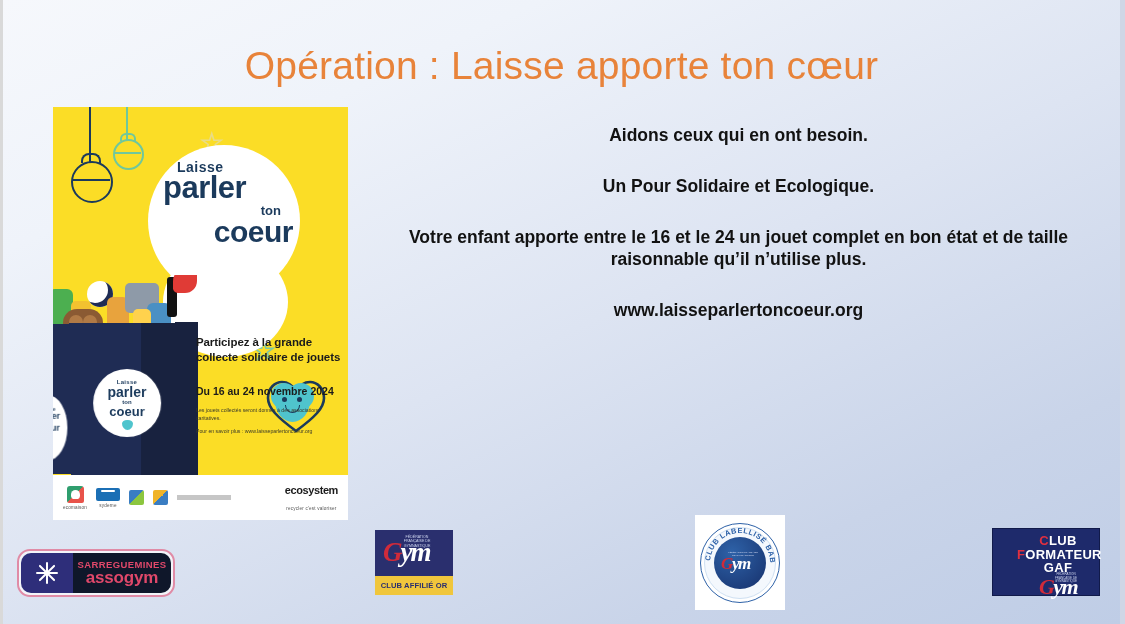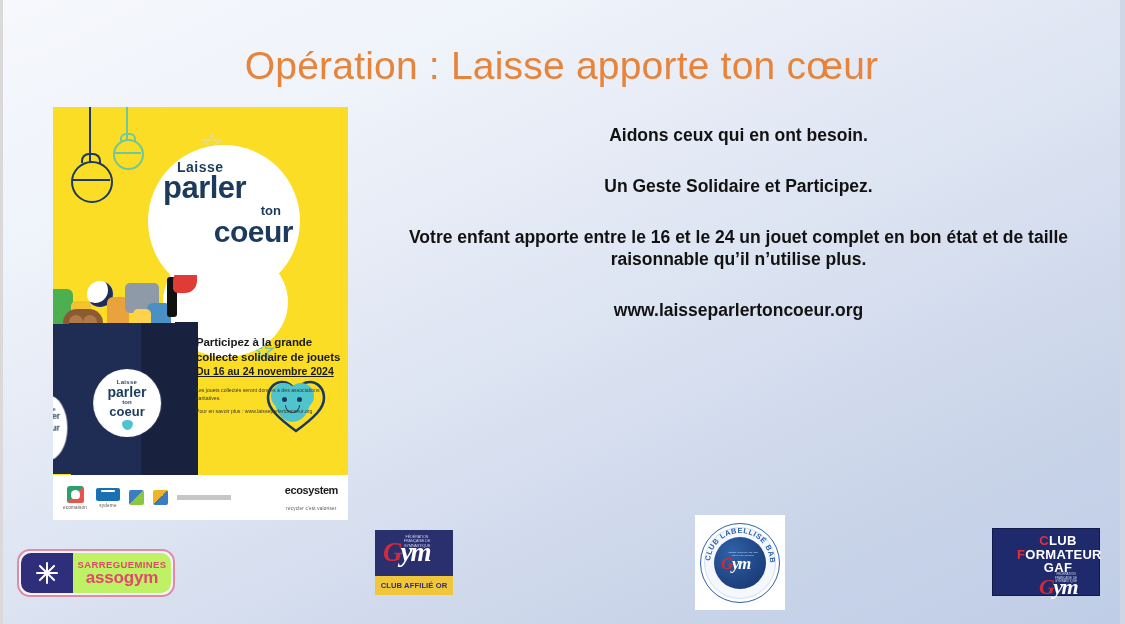--- a/index.html
+++ b/index.html
@@ -123,21 +123,21 @@
   .box-logo-side .s1t{font-size:5px;font-weight:bold;color:#1b3a5c;margin-top:11px;}
   .box-logo-side .s2t{font-size:9px;font-weight:bold;color:#1b3a5c;line-height:1;}
   .box-logo-side .s3t{font-size:9px;font-weight:bold;color:#1b3a5c;line-height:1;margin-top:3px;}
 
   .toys{position:absolute;left:-6px;top:168px;width:156px;height:60px;overflow:hidden;}
   .toy{position:absolute;border-radius:3px;}
 
   
   .pcopy{position:absolute;left:143px;top:228px;width:148px;color:#1b1b1b;}
   .pc1{font-size:11.5px;font-weight:bold;line-height:1.32;letter-spacing:-.1px;}
-  .pc2{font-size:10.5px;font-weight:bold;line-height:1.3;margin-top:0;text-decoration:underline;}
+  .pc2{font-size:10.5px;font-weight:bold;line-height:1.3;margin-top:20px;}
   .pc3{font-size:5.2px;line-height:1.45;margin-top:8px;color:#3a3a2a;}
   .pc4{font-size:5.2px;line-height:1.45;margin-top:6px;color:#3a3a2a;}
 
   
   .pfooter{
     position:absolute;left:0;right:0;bottom:0;height:45px;background:#fff;
     display:flex;align-items:center;gap:9px;padding:0 10px;box-sizing:border-box;
   }
   .pl{display:flex;flex-direction:column;align-items:center;justify-content:center;}
   .pl .mark{display:block;}
@@ -162,21 +162,21 @@
     box-sizing:border-box;display:flex;overflow:hidden;padding:2px;
   }
   .assogym-left{
     width:52px;background:#2e2e7a;border-radius:10px 0 0 10px;
     display:flex;align-items:center;justify-content:center;
   }
   .burst{position:relative;width:26px;height:26px;}
   .burst i{position:absolute;left:12px;top:2px;width:2px;height:22px;background:#fff;border-radius:1px;
            transform-origin:50% 50%;}
   .assogym-right{
-    flex:1;background:#bef264;border-radius:0 10px 10px 0;display:flex;
+    flex:1;background:#0f172a;border-radius:0 10px 10px 0;display:flex;
     flex-direction:column;align-items:center;justify-content:center;
   }
   .ag1{font-size:9.5px;font-weight:bold;color:#e0486a;letter-spacing:.4px;}
   .ag2{font-size:17px;font-weight:bold;color:#e0486a;letter-spacing:-.2px;line-height:.95;}
 
   .logo-affilie{
     position:absolute;left:372px;top:530px;width:78px;height:65px;
     background:#2a2f6e;box-sizing:border-box;overflow:hidden;
   }
   .gym-mark{position:relative;height:42px;}
@@ -325,21 +325,21 @@
       </div>
       <div class="pl" style="margin-left:auto;gap:8px;">
         <span class="mark ecosys">ecosystem</span>
         <span class="cap">recycler c'est valoriser</span>
       </div>
     </div>
   </div>
 
   <div class="body-col">
     <p class="para">Aidons ceux qui en ont besoin.</p>
-    <p class="para">Un Geste Solidaire et Participez.</p>
+    <p class="para">Un Pour Solidaire et Ecologique.</p>
     <p class="para wide">Votre enfant apporte entre le 16 et le 24 un jouet complet en bon état et de taille raisonnable qu’il n’utilise plus.</p>
     <p class="para">www.laisseparlertoncoeur.org</p>
   </div>
 
   <div class="logo-assogym">
     <div class="assogym-left">
       <div class="burst">
         <i style="transform:rotate(0deg)"></i>
         <i style="transform:rotate(45deg)"></i>
         <i style="transform:rotate(90deg)"></i>

